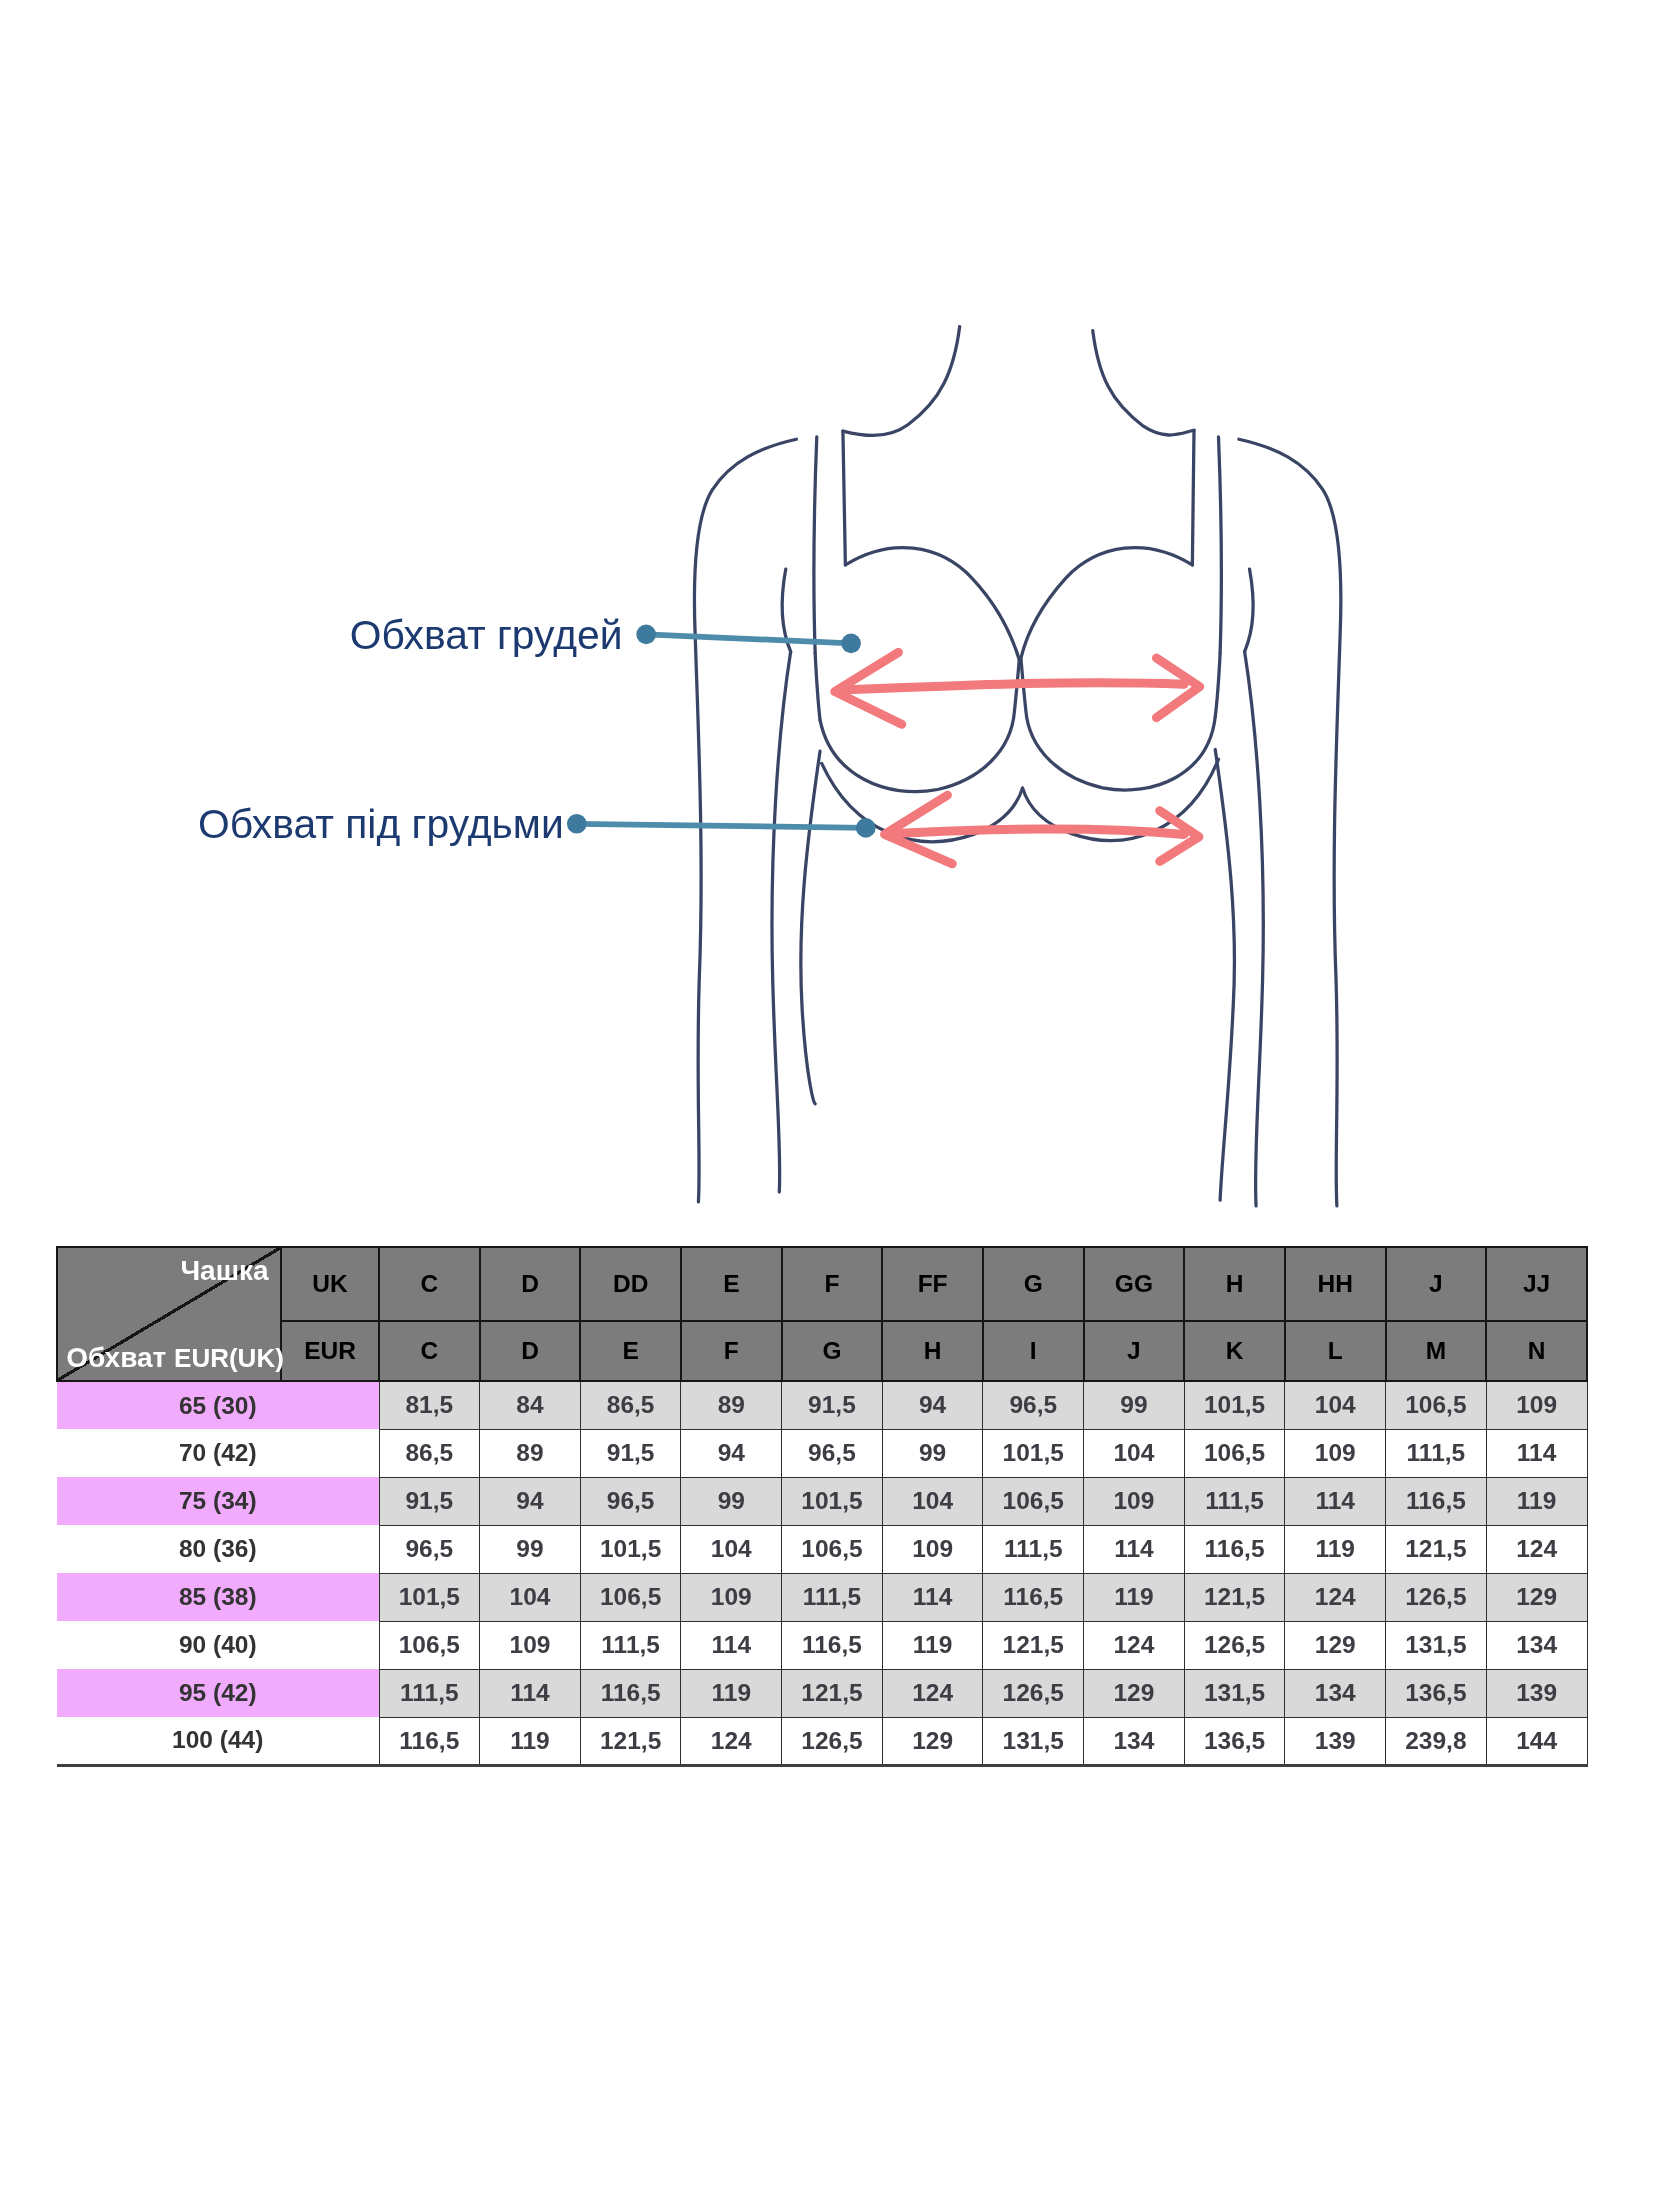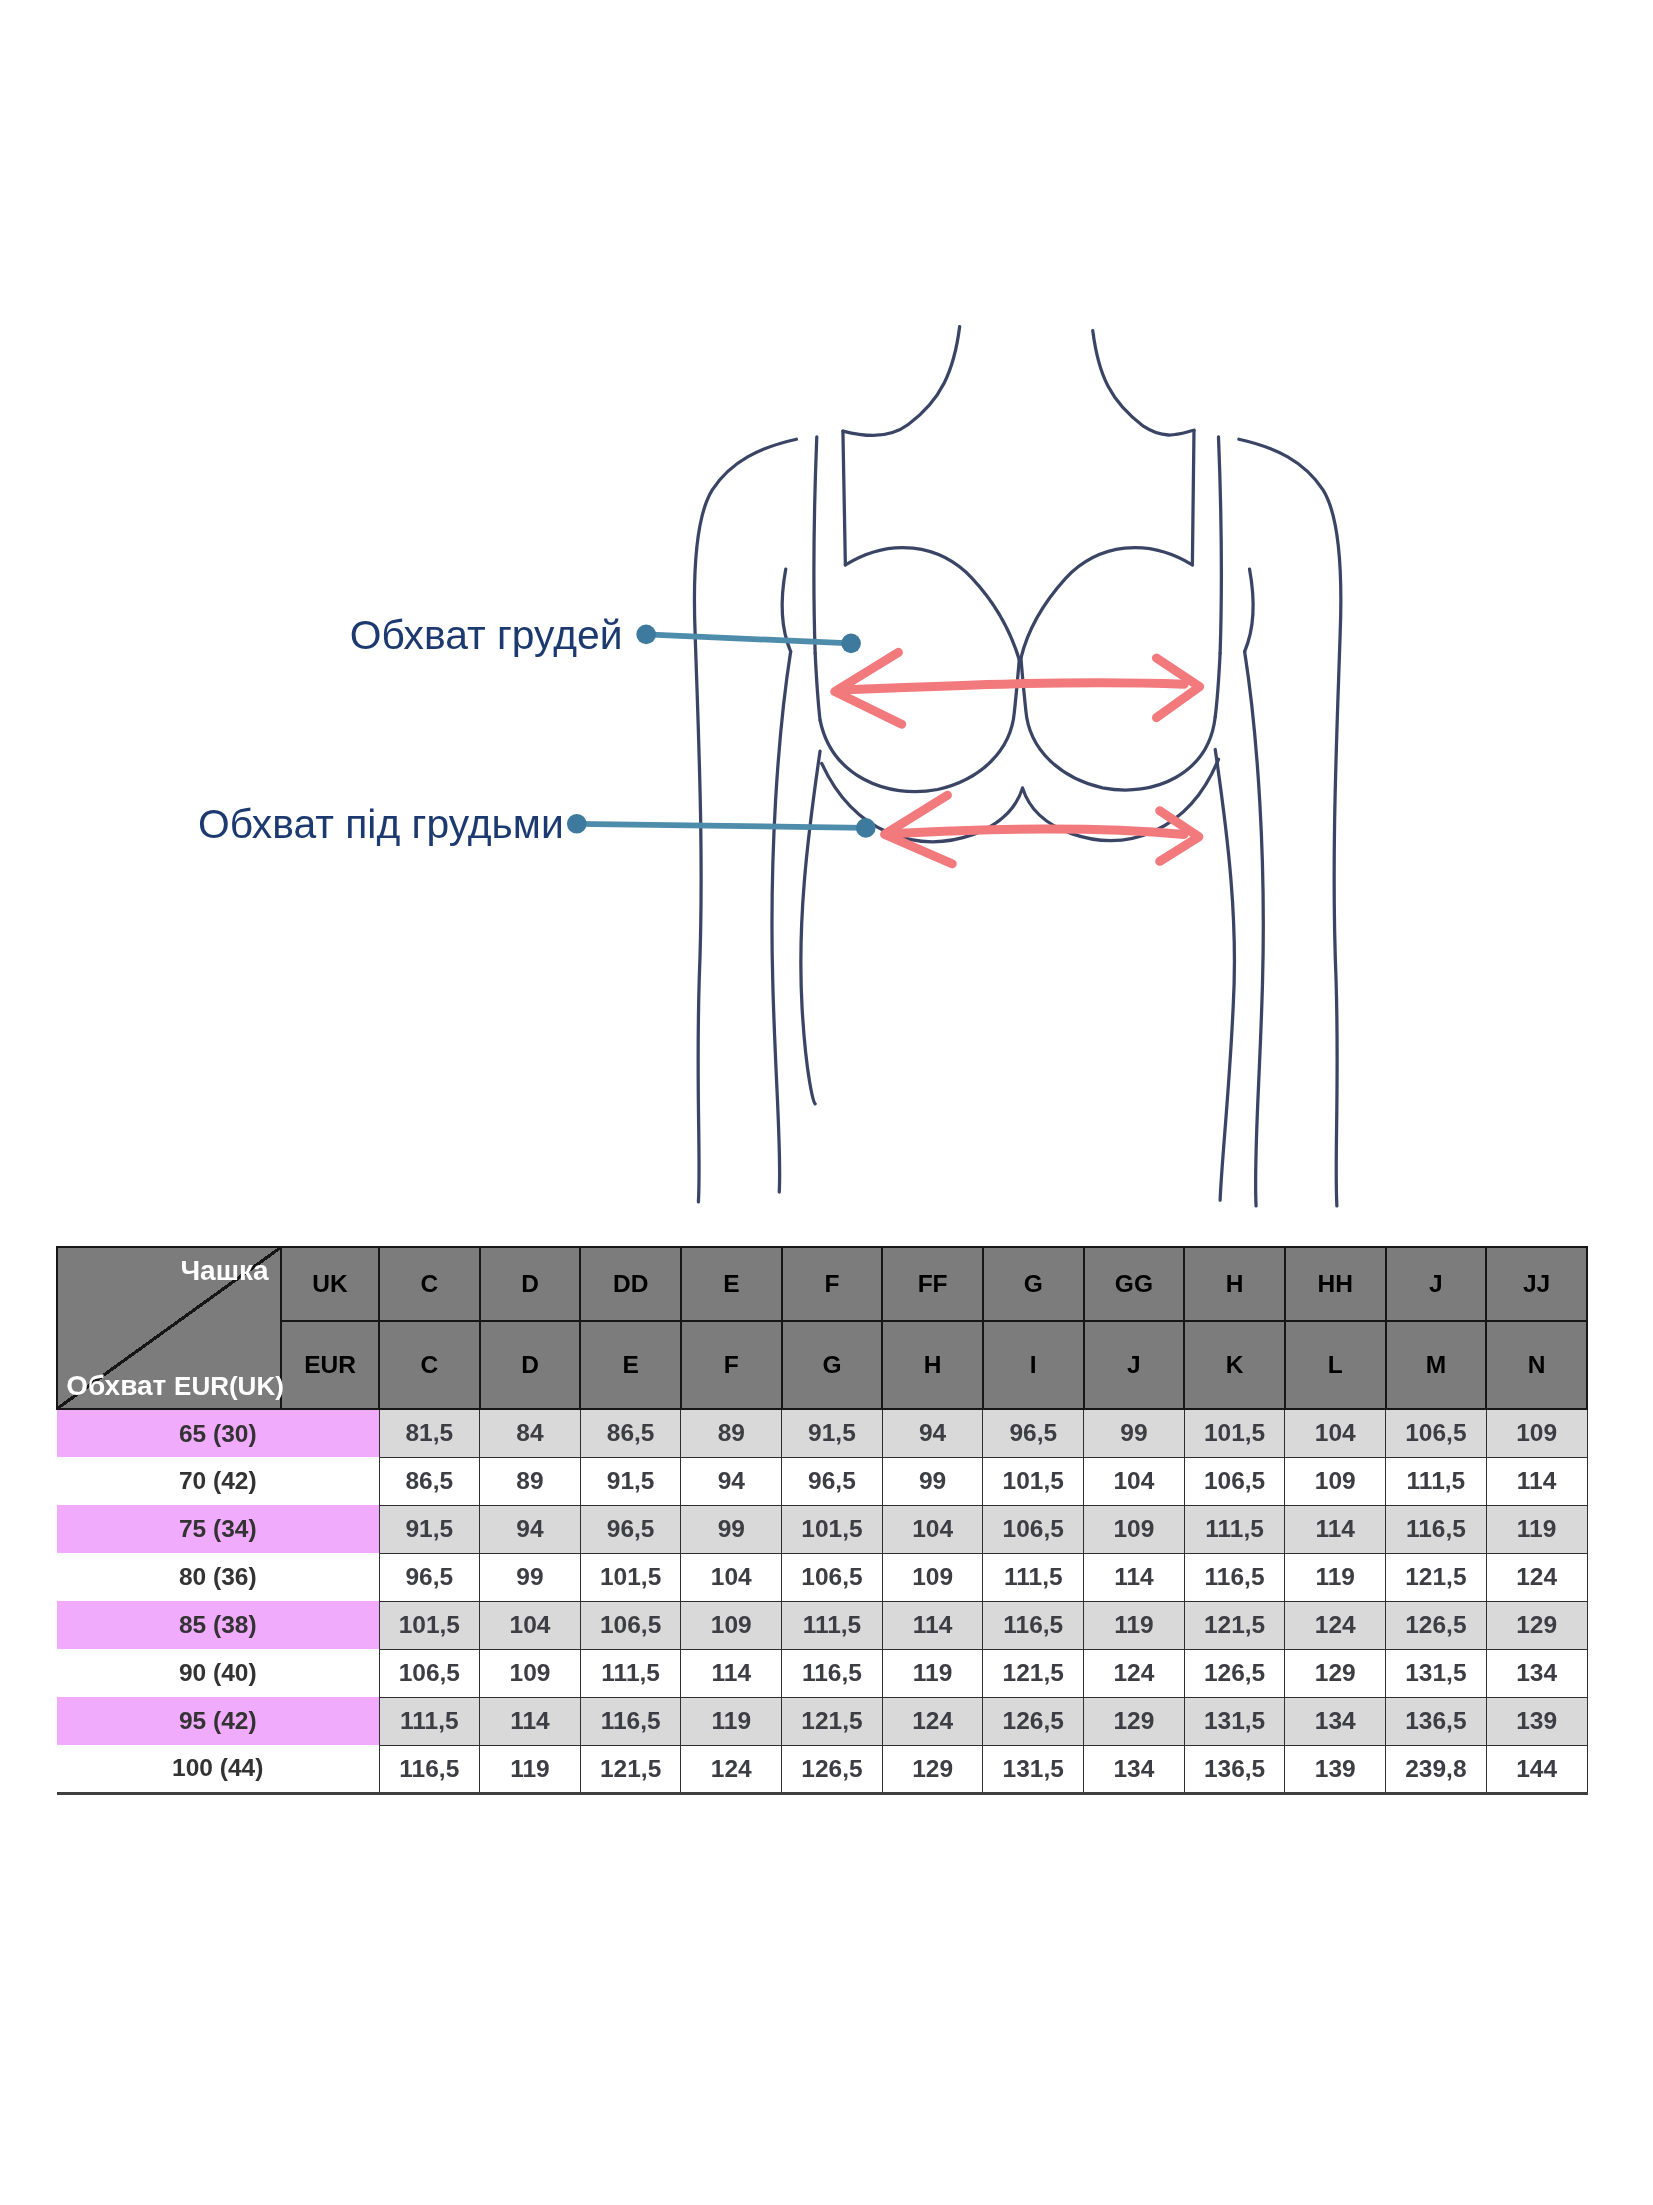--- a/index.html
+++ b/index.html
@@ -32,21 +32,21 @@
   table.size th, table.size td{
     text-align:center;vertical-align:middle;padding:0;
     font-family:"Liberation Sans",sans-serif;
   }
   
   .hdr{
     background:#7c7c7c;color:#000000;font-weight:700;font-size:24.5px;
     border:2.5px solid #161616;
   }
   tr.hdr-row-1{height:74px;padding-left:34px;}
-  tr.hdr-row-2{height:88px;}
+  tr.hdr-row-2{height:60px;}
   
   td.corner{
     position:relative;border:2.5px solid #161616;
     background:
       linear-gradient(to bottom right,
         rgba(0,0,0,0) calc(50% - 1.6px), #161616 calc(50% - 1.6px),
         #161616 calc(50% + 1.6px), rgba(0,0,0,0) calc(50% + 1.6px)),
       #7c7c7c;
   }
   .corner-top{

